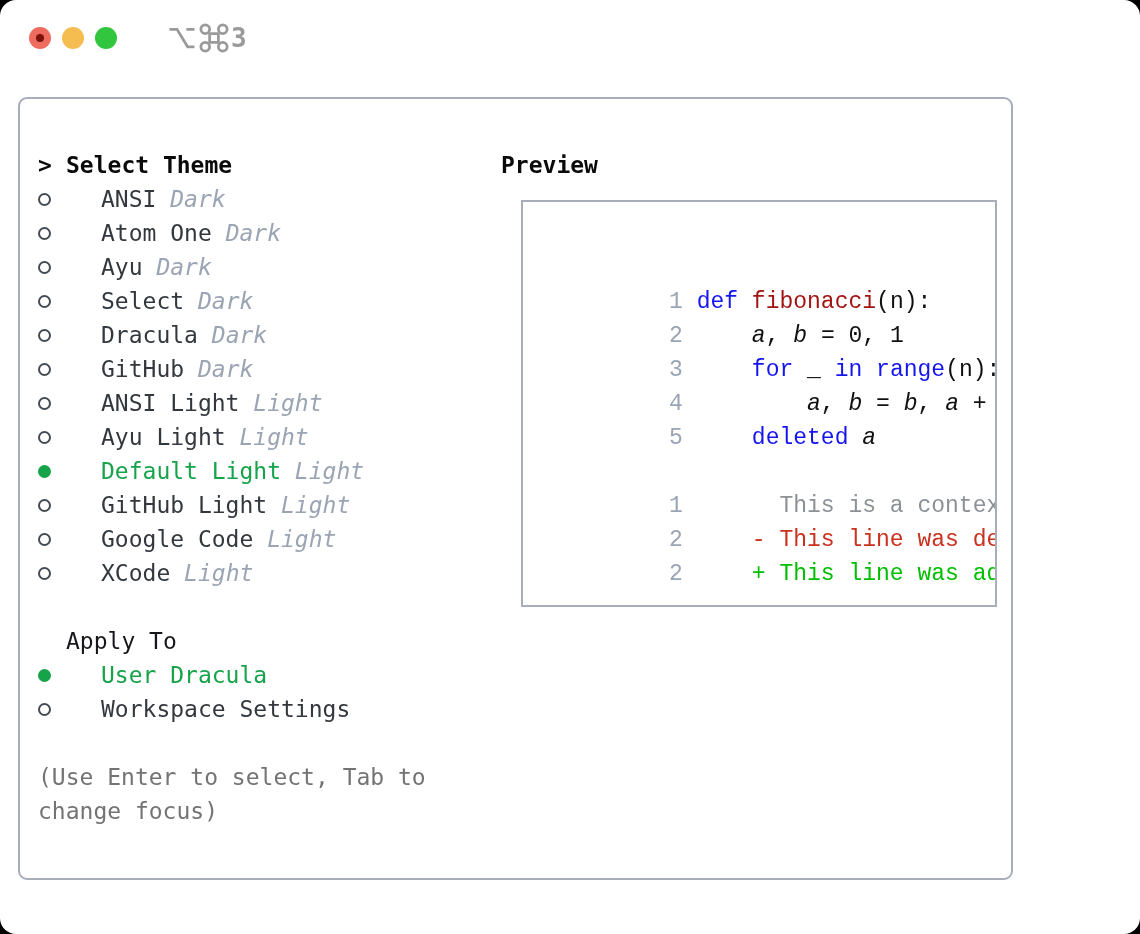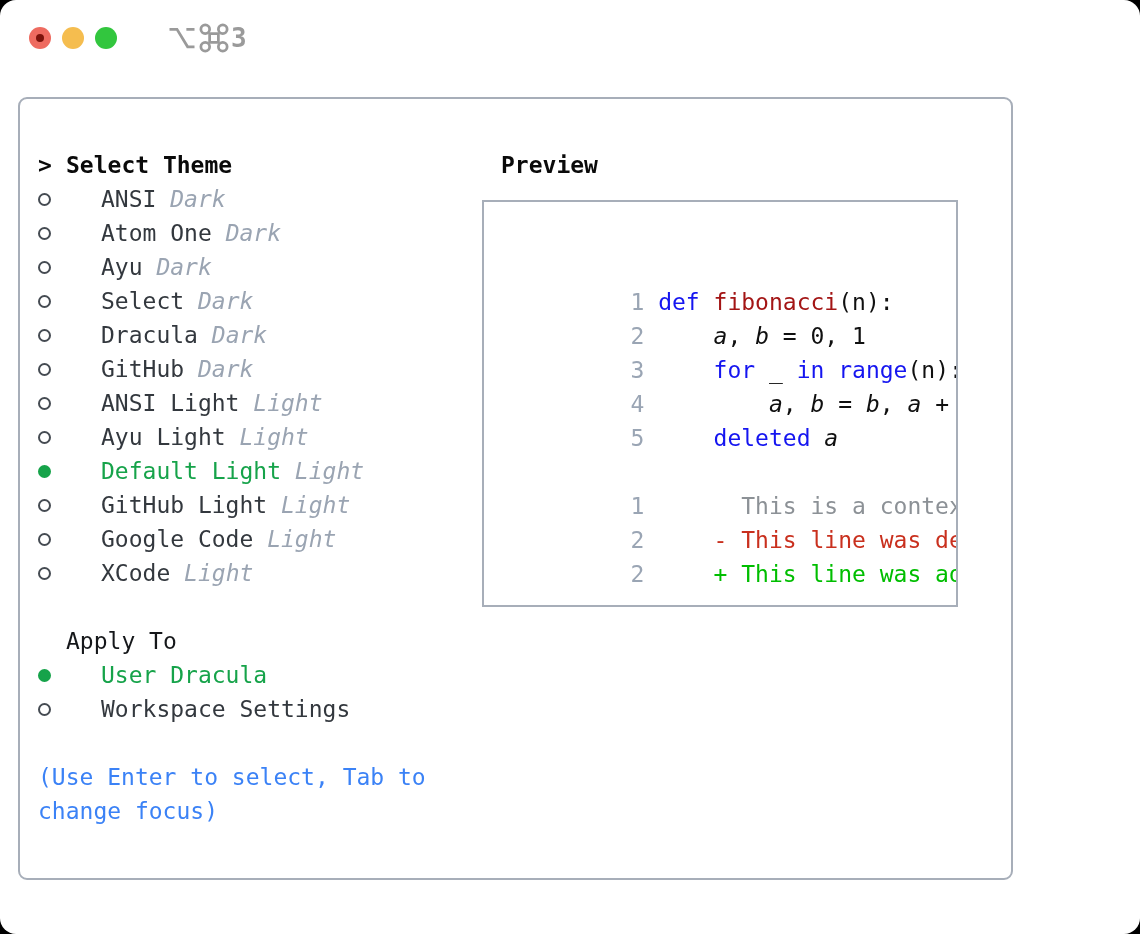--- a/index.html
+++ b/index.html
@@ -22,27 +22,27 @@
   .row{display:flex;align-items:center;height:34px;font-size:23px;color:#33383e;}
   .row.spacer{height:34px;}
   .marker{width:28px;display:flex;align-items:center;flex:0 0 28px;}
   .prompt{font-weight:bold;color:#0a0a0a;width:28px;}
   .h{font-weight:bold;color:#0a0a0a;}
   .radio{width:13px;height:13px;border-radius:50%;border:2px solid #454b52;box-sizing:border-box;background:transparent;}
   .radio.sel{background:#16a34a;border-color:#16a34a;}
   .tname{color:#33383e;margin-left:35px;}
   .tname.sel{color:#16a34a;}
   .tvariant{color:#9aa4b2;margin-left:1ch;font-style:italic;}
-  .hint{color:#3b82f6;}
+  .hint{color:#737373;}
   .hint-row{padding-left:0;}
   
   .preview-title{position:absolute;left:481px;top:49px;height:34px;line-height:34px;
                  font-size:23px;font-weight:bold;color:#0a0a0a;}
-  .preview-box{position:absolute;left:462px;top:101px;width:476px;height:407px;box-sizing:border-box;
-               border:2px solid #a7aeb9;background:#fff;padding:49px 0 0 8px;overflow:hidden;}
+  .preview-box{position:absolute;left:501px;top:101px;width:476px;height:407px;box-sizing:border-box;
+               border:2px solid #a7aeb9;background:#fff;padding:49px 0 0 8px;overflow:hidden;font-family:Liberation Mono, monospace;}
   .cline{white-space:pre;height:34px;line-height:34px;font-size:23px;color:#101010;}
   .lnum{display:inline-block;min-width:2ch;color:#9aa5b4;}
   .tok-kw{color:#1515f0;}
   .tok-fn{color:#a31515;}
   .tok-plain{color:#101010;}
   .tok-var{color:#101010;font-style:italic;}
   .tok-ctx{color:#8c9196;}
   .tok-del{color:#c9301e;}
   .tok-add{color:#00be00;}
 </style>

